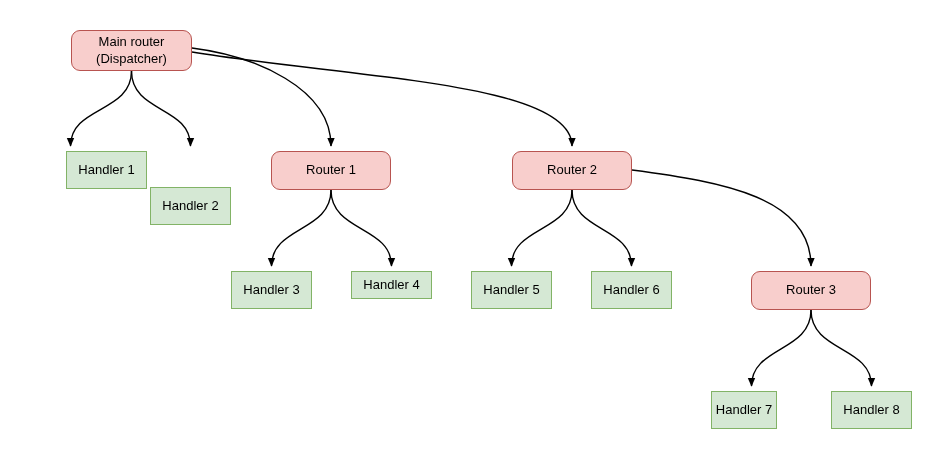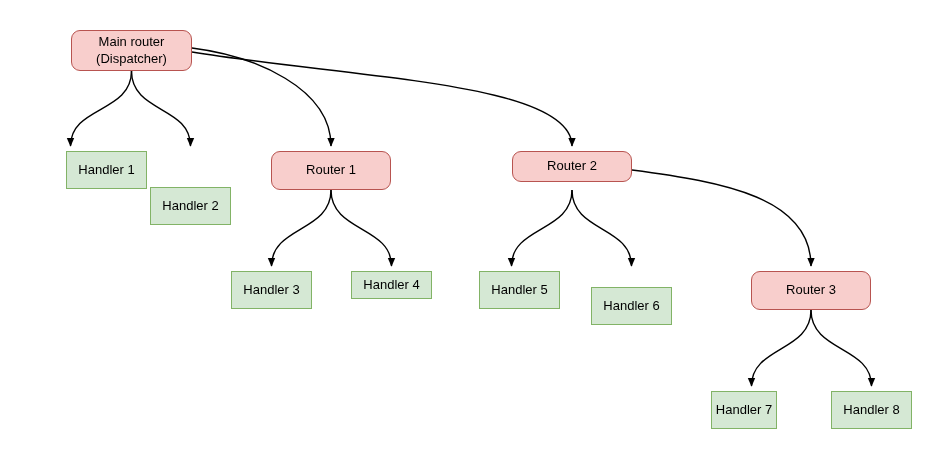--- a/index.html
+++ b/index.html
@@ -27,25 +27,25 @@
   }
   .handler {
     background: #d5e8d4;
     border: 1px solid #82b366;
   }
   
   #n-main { left: 71px;  top: 30px;  width: 121px; height: 41px; }
   #n-h1   { left: 30px;  top: 151px; width: 81px;  height: 38px; margin-left: 36px; }
   #n-h2   { left: 150px; top: 151px; width: 81px;  height: 38px; margin-top: 36px; }
   #n-r1   { left: 271px; top: 151px; width: 120px; height: 39px; }
-  #n-r2   { left: 512px; top: 151px; width: 120px; height: 31px; }
+  #n-r2   { left: 512px; top: 151px; width: 120px; height: 39px; }
   #n-h3   { left: 231px; top: 271px; width: 81px;  height: 38px; }
   #n-h4   { left: 351px; top: 271px; width: 81px;  height: 28px; }
-  #n-h5   { left: 471px; top: 271px; width: 81px;  height: 38px; margin-left: 8px; }
-  #n-h6   { left: 591px; top: 271px; width: 81px;  height: 38px; margin-top: 16px; }
+  #n-h5   { left: 471px; top: 271px; width: 81px;  height: 38px; }
+  #n-h6   { left: 591px; top: 271px; width: 81px;  height: 38px; }
   #n-r3   { left: 751px; top: 271px; width: 120px; height: 39px; }
   #n-h7   { left: 711px; top: 391px; width: 66px;  height: 38px; }
   #n-h8   { left: 831px; top: 391px; width: 81px;  height: 38px; }
 </style>
 </head>
 <body>
 
 <div id="canvas">
 
   <svg class="edges" width="941" height="461" viewBox="0 0 941 461">

